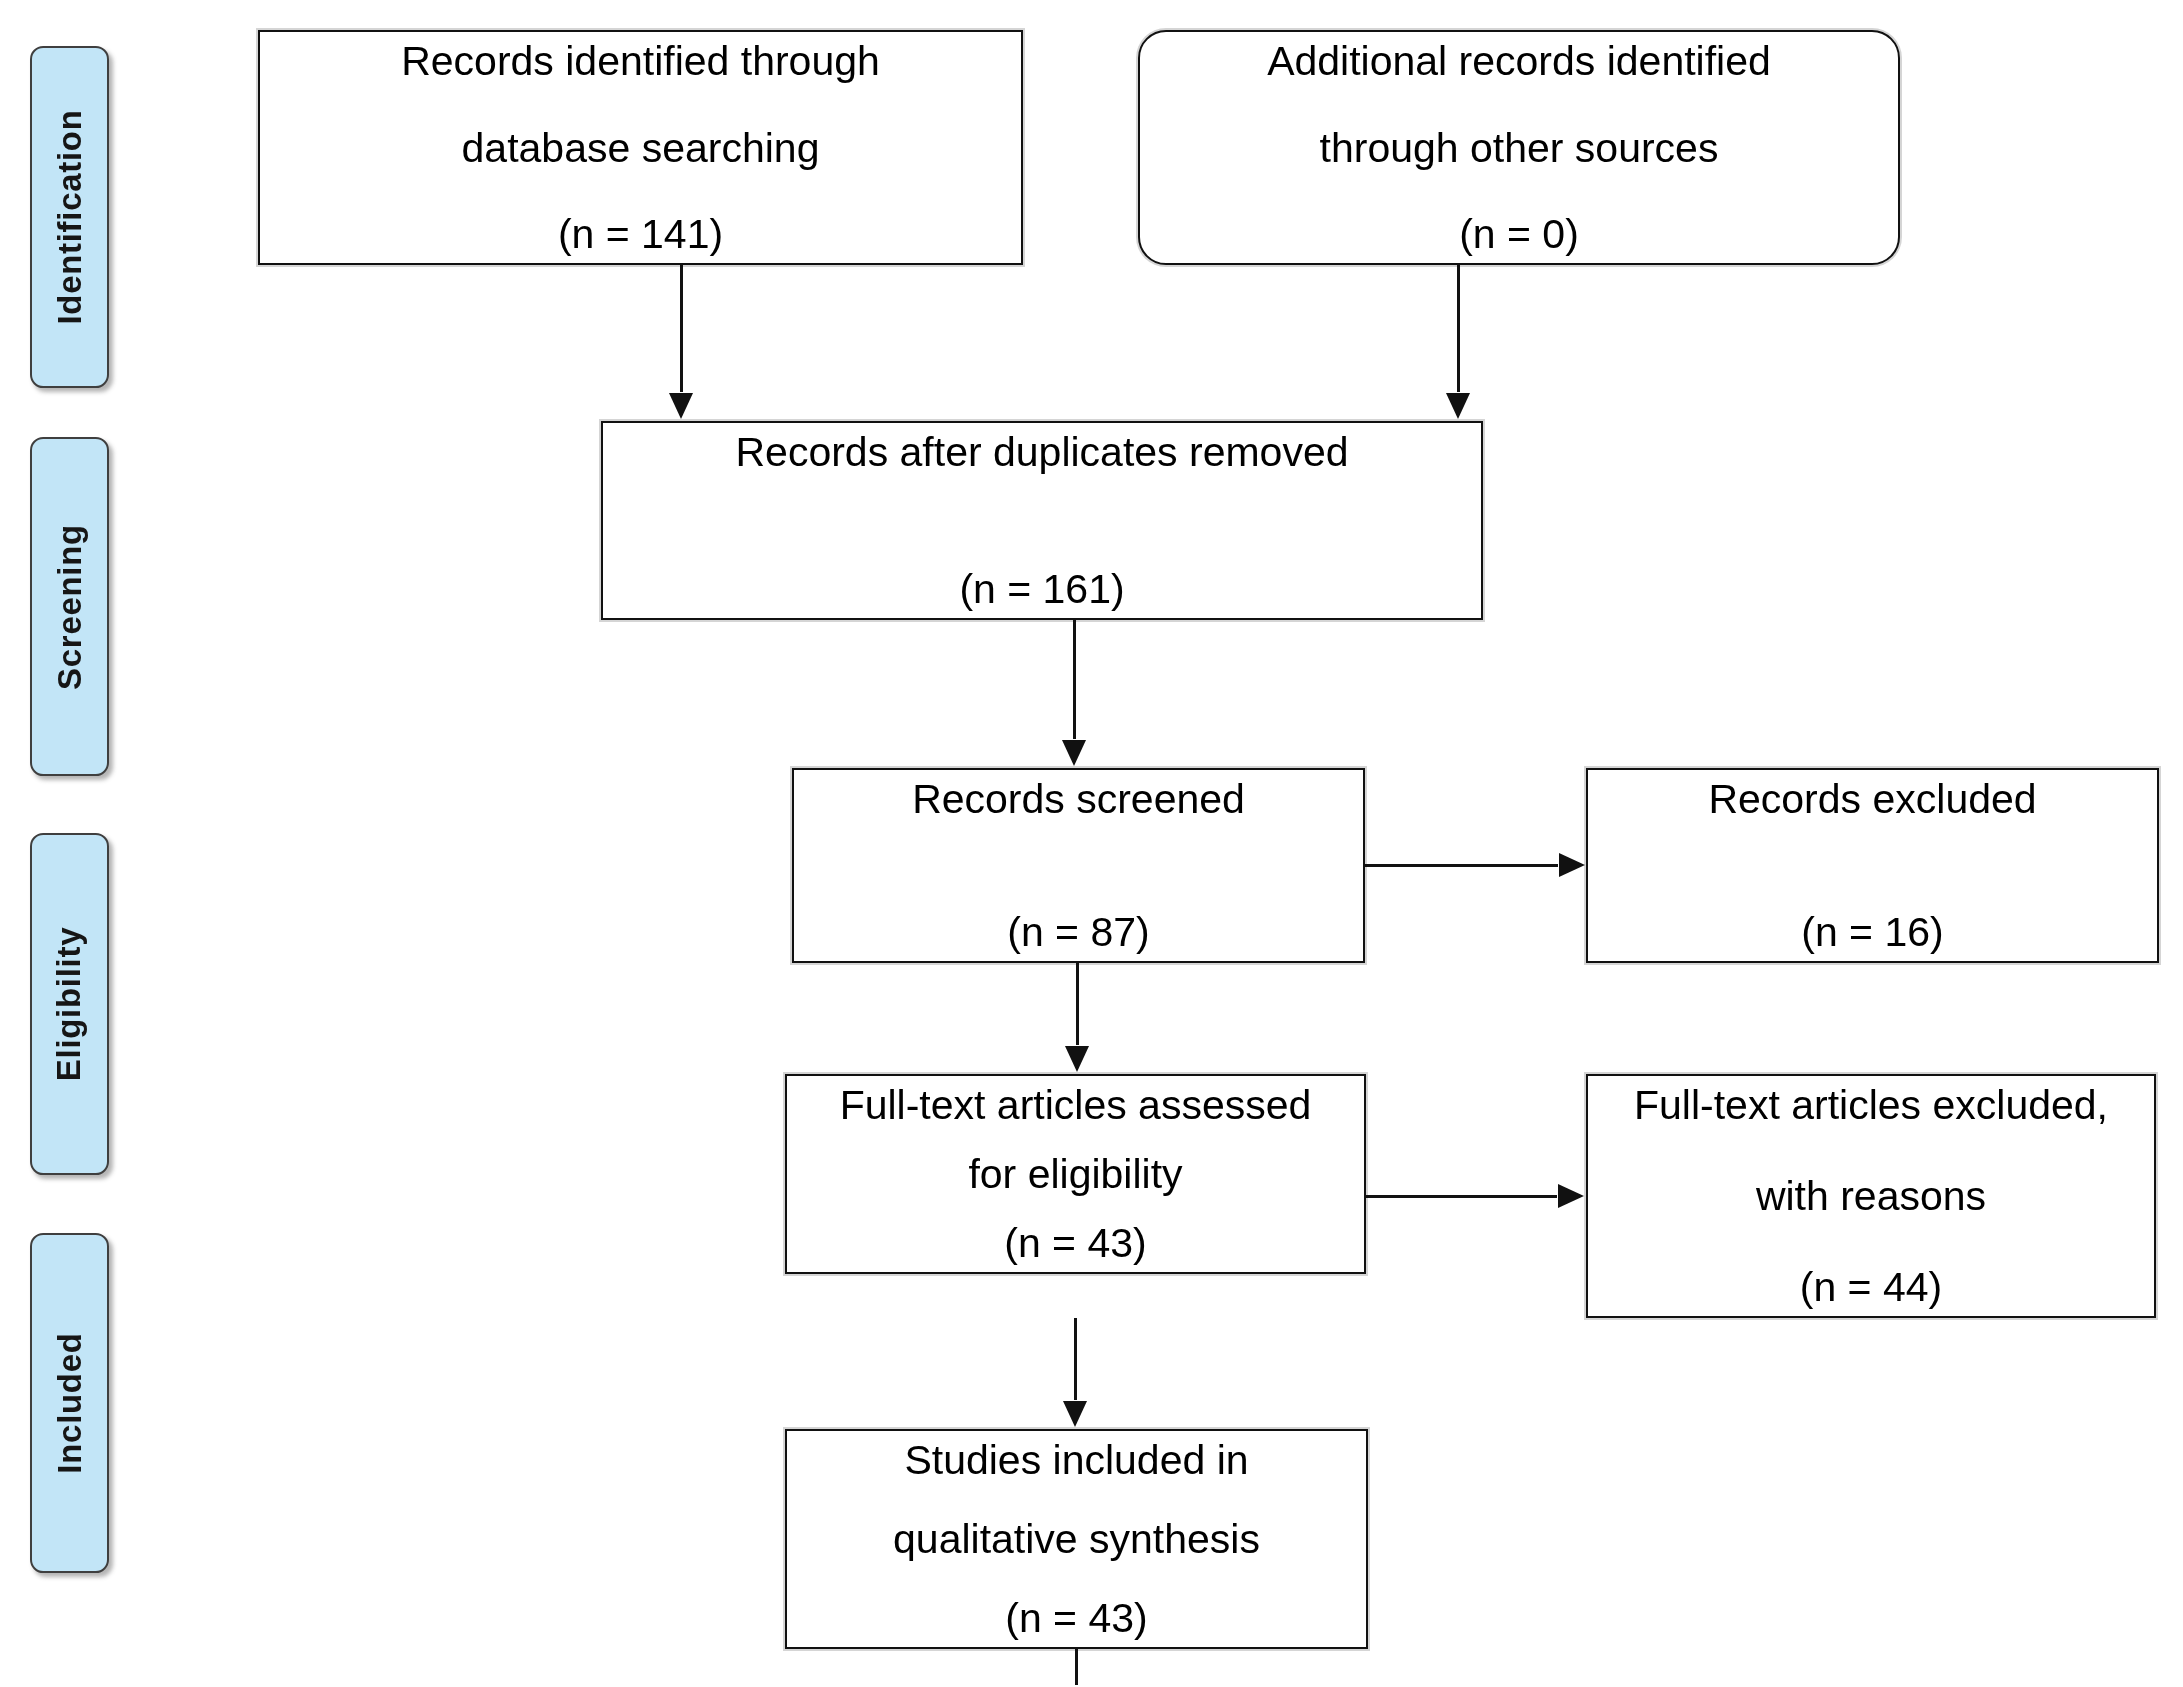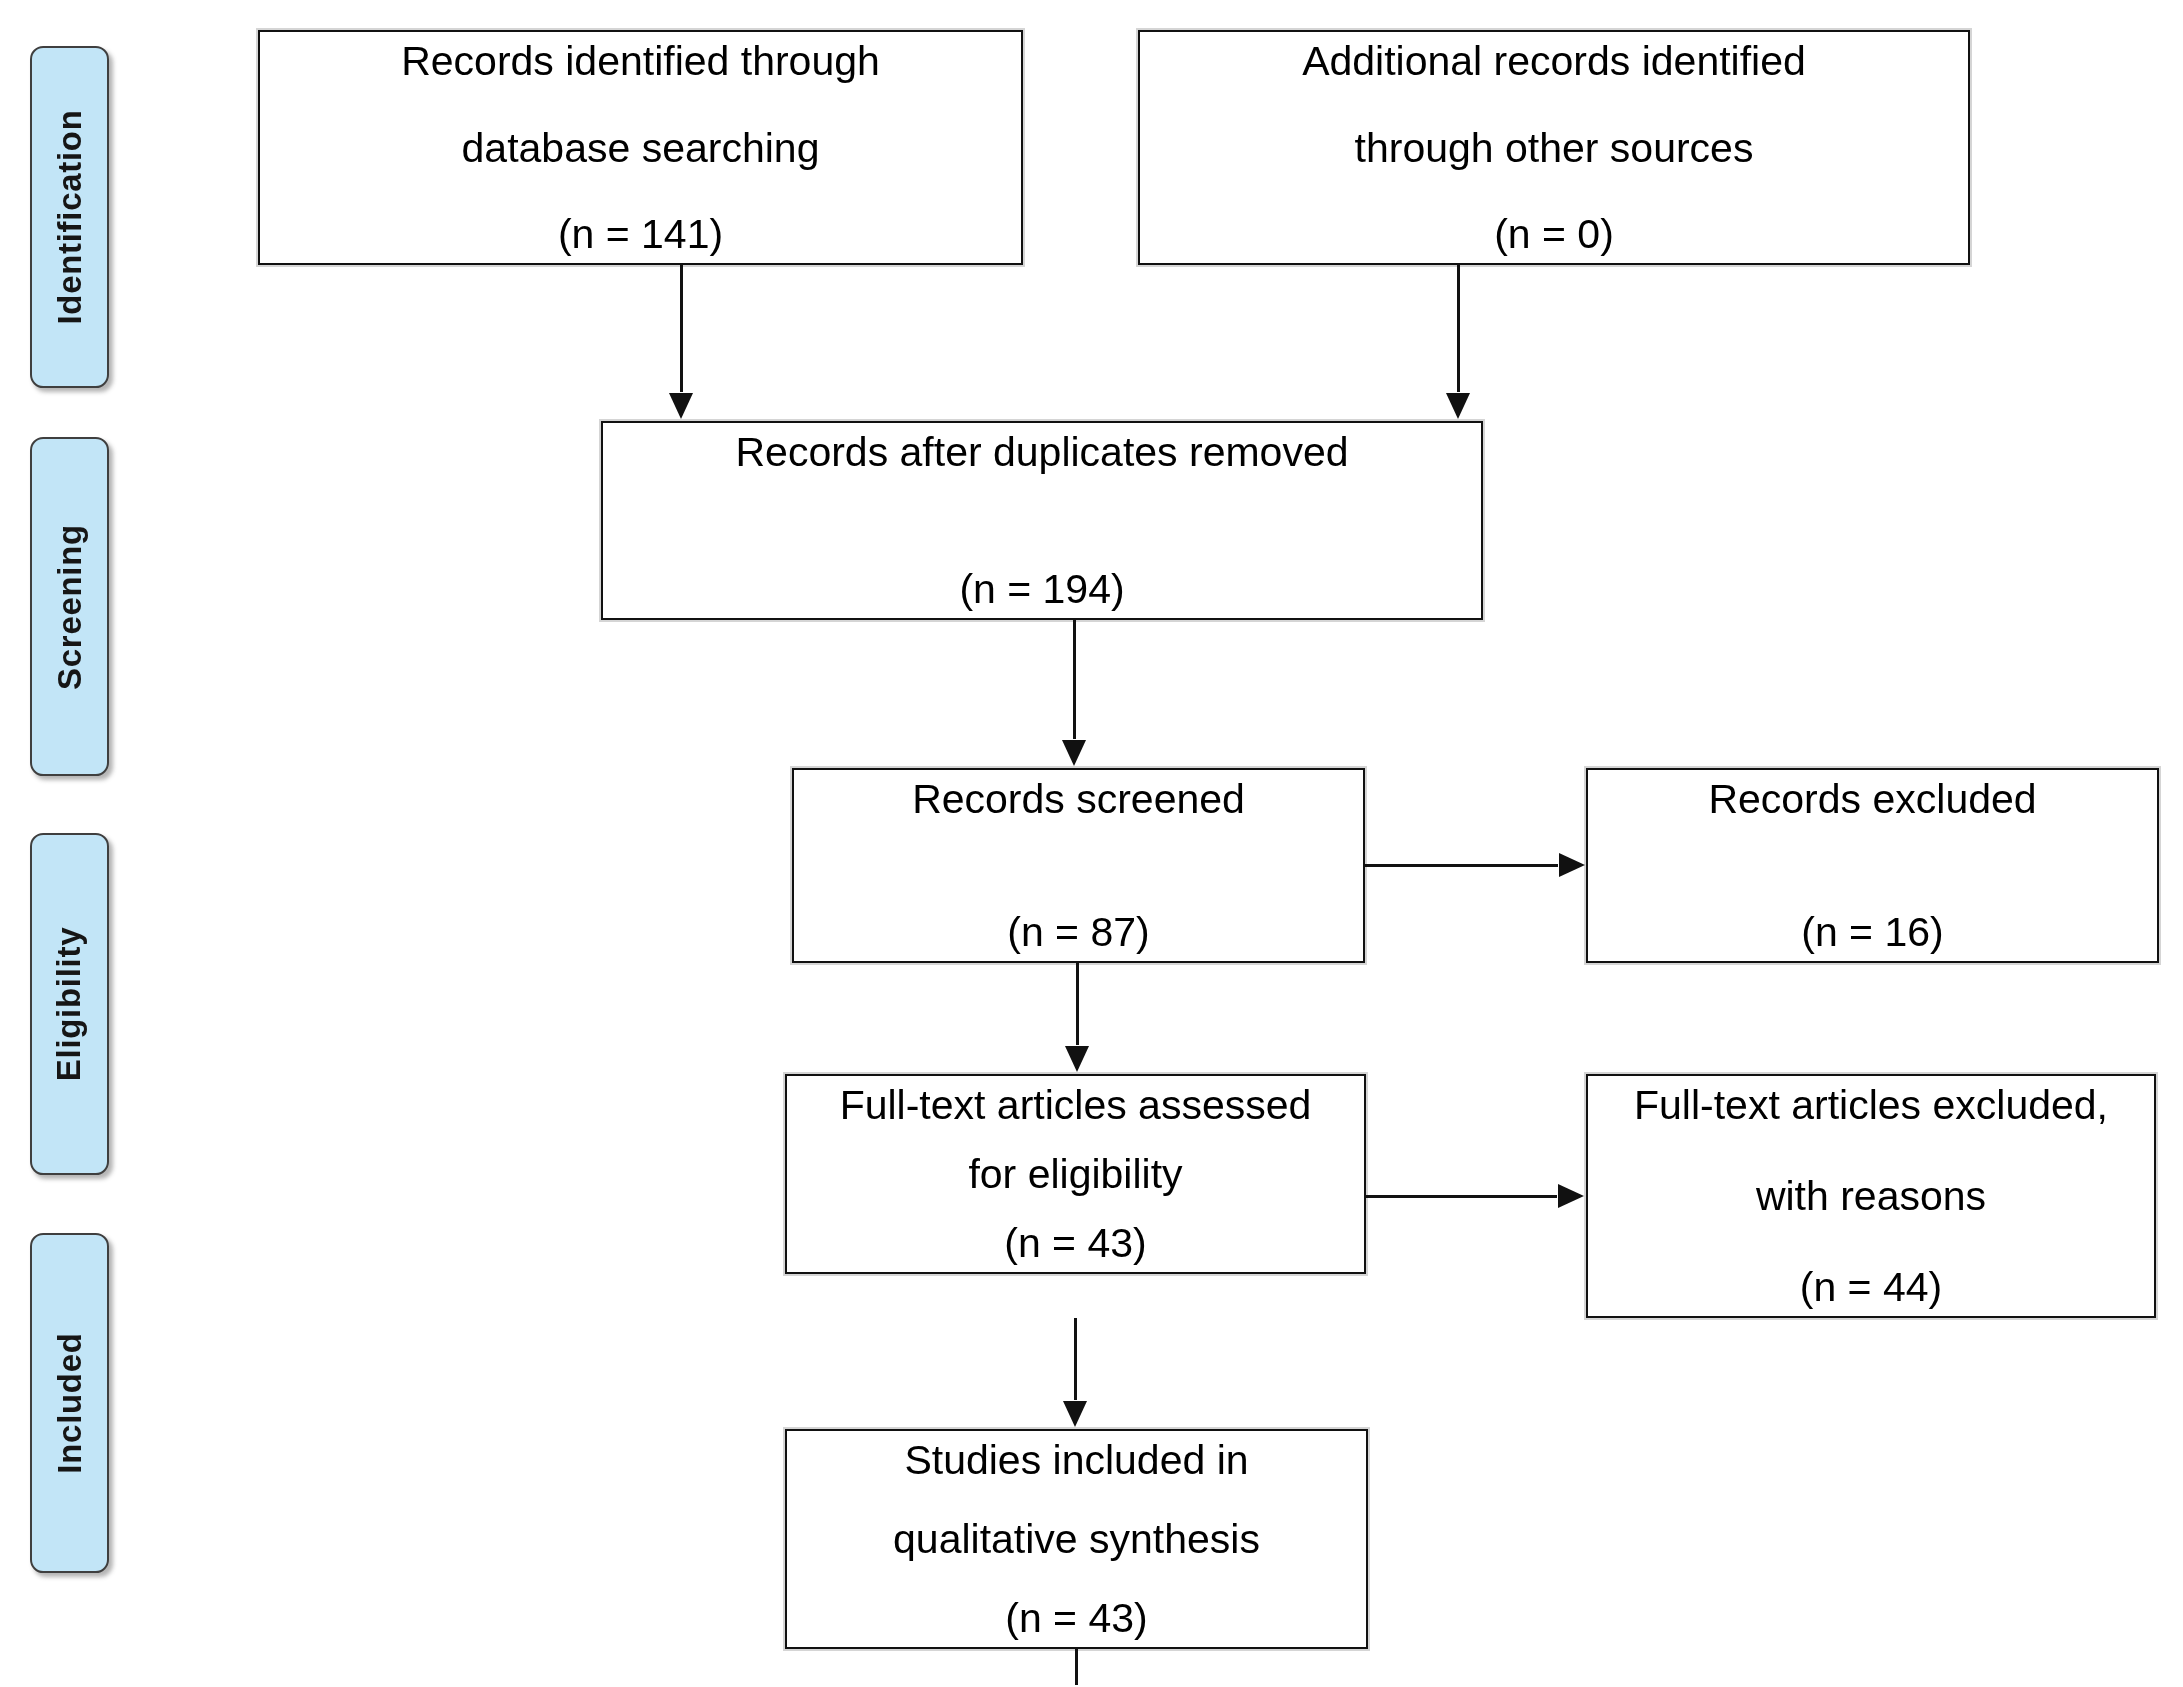--- a/index.html
+++ b/index.html
@@ -107,29 +107,29 @@
   </div>
   <div class="phase" style="top:1233px;height:336px;">
     <span class="phase-label">Included</span>
   </div>
 
   <div class="node" style="left:258px;top:30px;width:765px;height:235px;">
     <div class="node-line">Records identified through</div>
     <div class="node-line">database searching</div>
     <div class="node-line">(n = 141)</div>
   </div>
-  <div class="node" style="left:1138px;top:30px;width:832px;height:235px;">
+  <div class="node" style="left:1138px;top:30px;width:762px;height:235px;border-radius:28px;">
     <div class="node-line">Additional records identified</div>
     <div class="node-line">through other sources</div>
     <div class="node-line">(n = 0)</div>
   </div>
 
   <div class="node" style="left:601px;top:421px;width:882px;height:199px;">
     <div class="node-line">Records after duplicates removed</div>
-    <div class="node-line">(n = 194)</div>
+    <div class="node-line">(n = 161)</div>
   </div>
 
   <div class="node" style="left:792px;top:768px;width:573px;height:195px;">
     <div class="node-line">Records screened</div>
     <div class="node-line">(n = 87)</div>
   </div>
   <div class="node" style="left:1586px;top:768px;width:573px;height:195px;">
     <div class="node-line">Records excluded</div>
     <div class="node-line">(n = 16)</div>
   </div>

